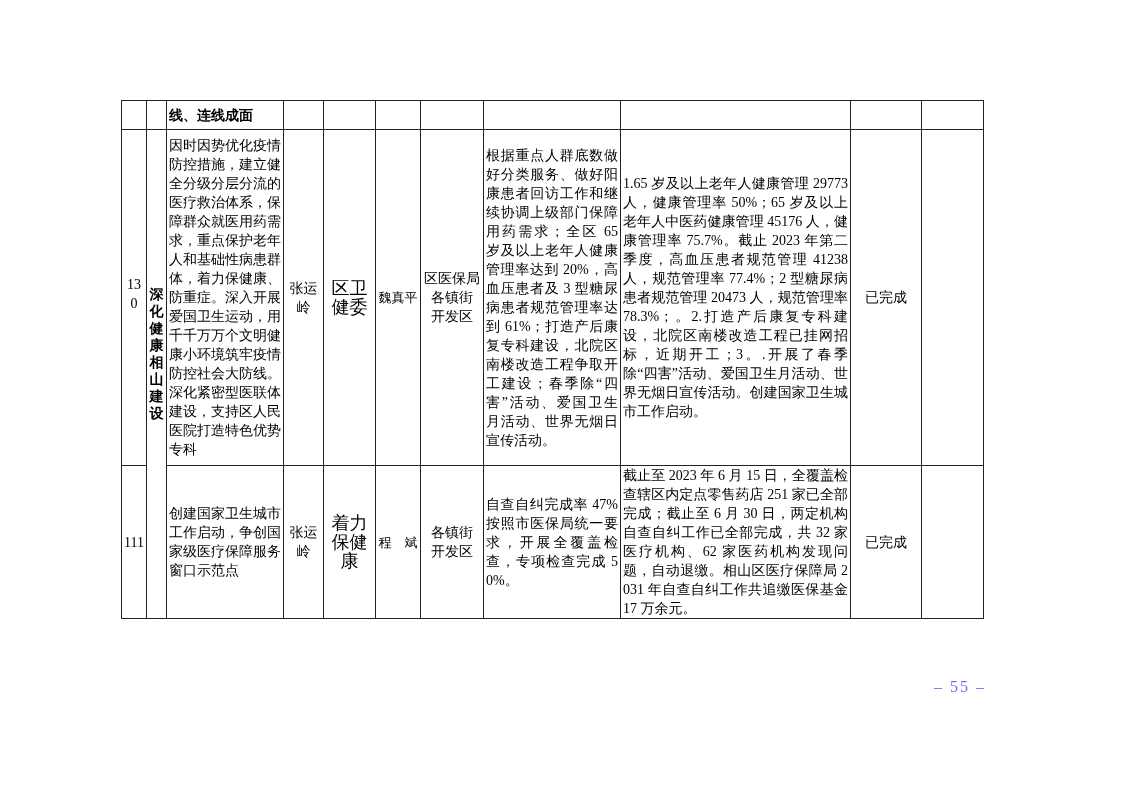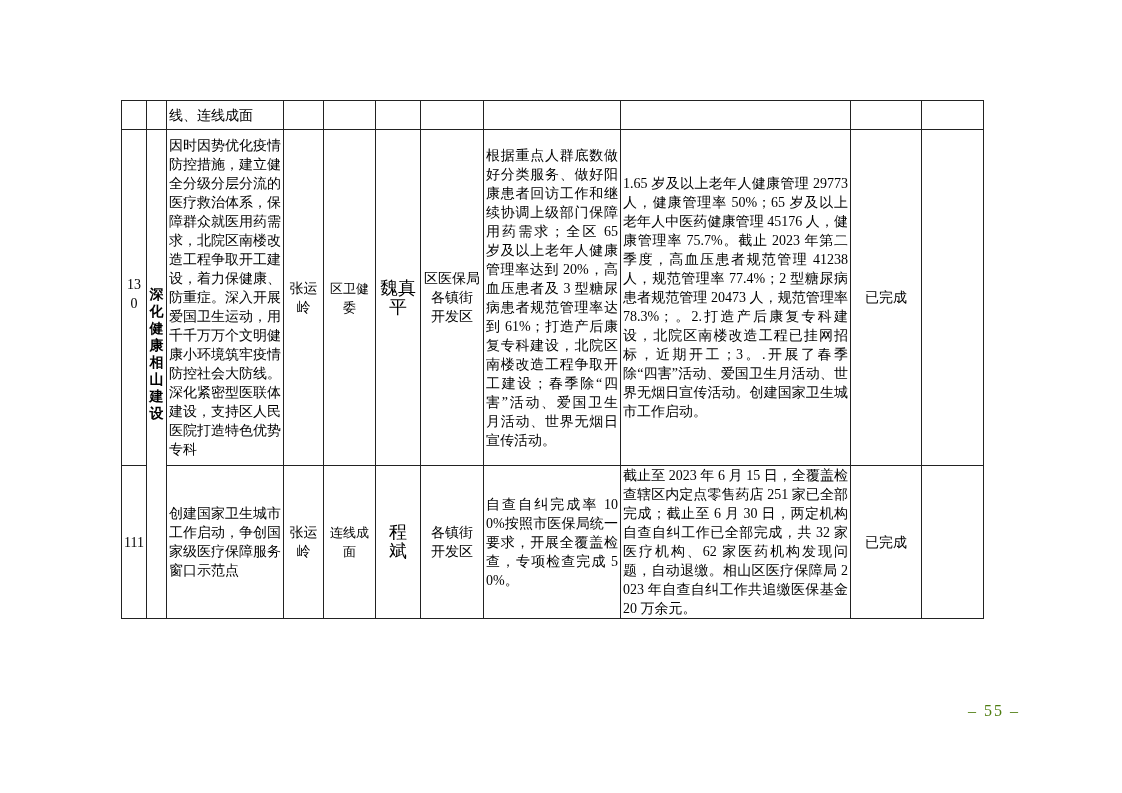--- a/index.html
+++ b/index.html
@@ -9,37 +9,37 @@
     overflow:hidden;
   }
   table.doc-table{
     position:absolute;left:121px;top:100px;width:862px;
     border-collapse:collapse;table-layout:fixed;
   }
   td{
     border:1px solid #222;padding:0 2px;font-size:14px;line-height:19px;
     vertical-align:middle;overflow:hidden;word-break:break-all;
   }
-  tr.partial-row td{height:28px;}
+  tr.partial-row td{height:28px;font-weight:bold;}
   tr.row-130 td{height:335px;}
   tr.row-131 td{height:149px;}
   .c-center{text-align:center;}
   .c-justify{text-align:justify;}
   .pre{white-space:pre-line;}
   .num-130{transform:translateY(-22px);margin-top:36px;}
   .cat-cell{padding:0;}
   .cat-text{
     font-weight:bold;width:15px;margin:0 auto;text-align:center;
     line-height:17px;word-break:break-all;transform:translateY(-20px);
   }
-  .unit-cell{font-size:13px;}
-  .person-cell{font-size:18px;}
+  .unit-cell{font-size:18px;}
+  .person-cell{font-size:13px;}
   .page-number{
-    position:absolute;top:702px;left:900px;width:120px;text-align:right;
-    font-size:16px;color:#4d7c0f;letter-spacing:2px;
+    position:absolute;top:678px;left:900px;width:120px;text-align:center;
+    font-size:16px;color:#8b5cf6;letter-spacing:2px;
   }
 </style>
 </head>
 <body>
 
 <table class="doc-table">
   <colgroup>
     <col style="width:25px">
       <col style="width:20px">
       <col style="width:117px">
@@ -68,44 +68,44 @@
     <td></td>
   </tr>
 
   <tr class="row-130">
     <td class="c-center">
       <div class="num-130">130</div>
     </td>
     <td class="cat-cell" rowspan="2">
       <div class="cat-text">深化健康相山建设</div>
     </td>
-    <td class="c-justify">因时因势优化疫情防控措施，建立健全分级分层分流的医疗救治体系，保障群众就医用药需求，北院区南楼改造工程争取开工建设，着力保健康、防重症。深入开展爱国卫生运动，用千千万万个文明健康小环境筑牢疫情防控社会大防线。深化紧密型医联体建设，支持区人民医院打造特色优势专科</td>
+    <td class="c-justify">因时因势优化疫情防控措施，建立健全分级分层分流的医疗救治体系，保障群众就医用药需求，重点保护老年人和基础性病患群体，着力保健康、防重症。深入开展爱国卫生运动，用千千万万个文明健康小环境筑牢疫情防控社会大防线。深化紧密型医联体建设，支持区人民医院打造特色优势专科</td>
     <td class="c-center pre">张运
 岭</td>
     <td class="c-center unit-cell">区卫健委</td>
     <td class="c-center person-cell">魏真平</td>
     <td class="c-center pre">区医保局
 各镇街
 开发区</td>
     <td class="c-justify">根据重点人群底数做好分类服务、做好阳康患者回访工作和继续协调上级部门保障用药需求；全区 65 岁及以上老年人健康管理率达到 20%，高血压患者及 3 型糖尿病患者规范管理率达到 61%；打造产后康复专科建设，北院区南楼改造工程争取开工建设；春季除“四害”活动、爱国卫生月活动、世界无烟日宣传活动。</td>
     <td class="c-justify">1.65 岁及以上老年人健康管理 29773 人，健康管理率 50%；65 岁及以上老年人中医药健康管理 45176 人，健康管理率 75.7%。截止 2023 年第二季度，高血压患者规范管理 41238 人，规范管理率 77.4%；2 型糖尿病患者规范管理 20473 人，规范管理率 78.3%；。2.打造产后康复专科建设，北院区南楼改造工程已挂网招标，近期开工；3。.开展了春季除“四害”活动、爱国卫生月活动、世界无烟日宣传活动。创建国家卫生城市工作启动。</td>
     <td class="c-center">已完成</td>
     <td></td>
   </tr>
 
   <tr class="row-131">
     <td class="c-center">111</td>
     <td class="c-justify">创建国家卫生城市工作启动，争创国家级医疗保障服务窗口示范点</td>
     <td class="c-center pre">张运
 岭</td>
-    <td class="c-center unit-cell">连线成面</td>
+    <td class="c-center unit-cell">着力保健康</td>
     <td class="c-center person-cell">程　斌</td>
     <td class="c-center pre">各镇街
 开发区</td>
-    <td class="c-justify">自查自纠完成率 100%按照市医保局统一要求，开展全覆盖检查，专项检查完成 50%。</td>
-    <td class="c-justify">截止至 2023 年 6 月 15 日，全覆盖检查辖区内定点零售药店 251 家已全部完成；截止至 6 月 30 日，两定机构自查自纠工作已全部完成，共 32 家医疗机构、62 家医药机构发现问题，自动退缴。相山区医疗保障局 2023 年自查自纠工作共追缴医保基金 20 万余元。</td>
+    <td class="c-justify">自查自纠完成率 47%按照市医保局统一要求，开展全覆盖检查，专项检查完成 50%。</td>
+    <td class="c-justify">截止至 2023 年 6 月 15 日，全覆盖检查辖区内定点零售药店 251 家已全部完成；截止至 6 月 30 日，两定机构自查自纠工作已全部完成，共 32 家医疗机构、62 家医药机构发现问题，自动退缴。相山区医疗保障局 2031 年自查自纠工作共追缴医保基金 17 万余元。</td>
     <td class="c-center">已完成</td>
     <td></td>
   </tr>
 </tbody>
   </table>
 
 <div class="page-number">– 55 –</div>
 
 </body></html>

